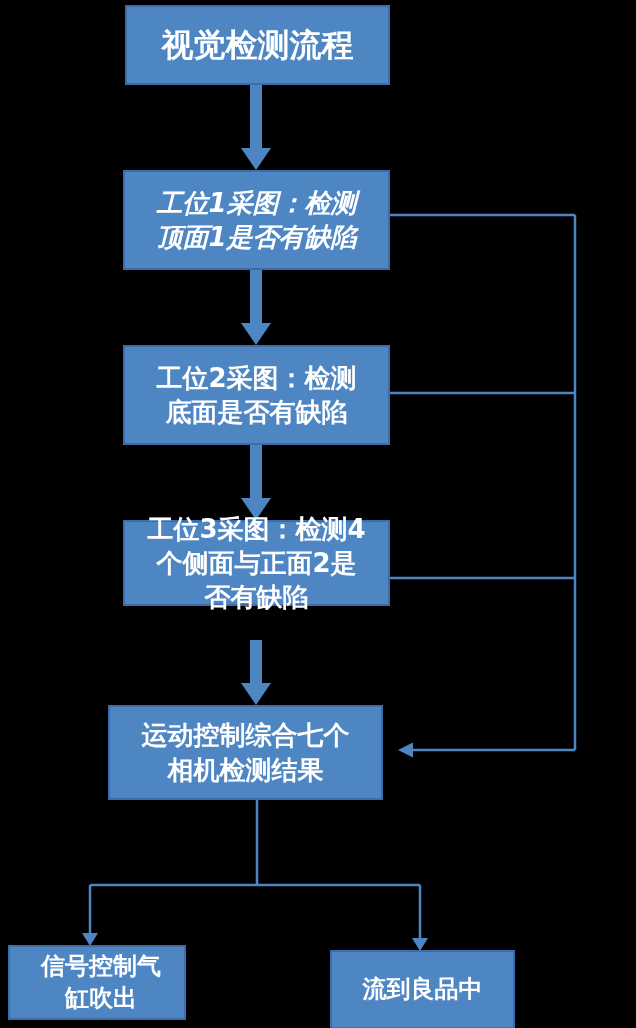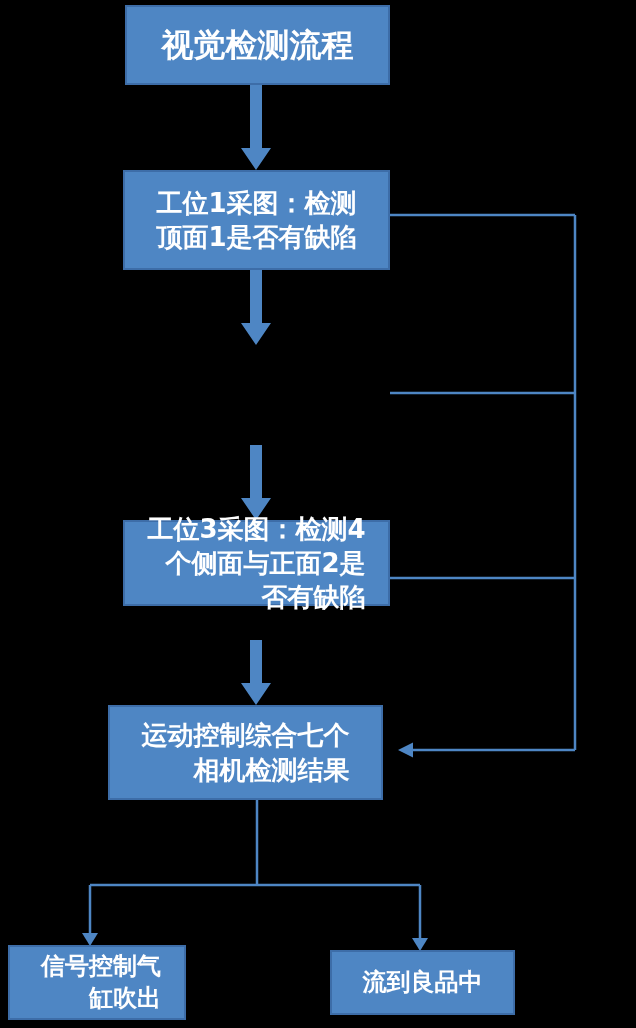--- a/index.html
+++ b/index.html
@@ -16,33 +16,33 @@
 
   .node {
     position: absolute;
     box-sizing: border-box;
     background: var(--box-fill, #4E86C4);
     border: 2px solid var(--box-border, #3D6DA8);
     color: var(--text, #ffffff);
     display: flex;
     align-items: center;
     justify-content: center;
-    text-align: right;
+    text-align: center;
     font-weight: bold;
     white-space: pre-line;
     line-height: 1.32;
   }
 
   .node-title    { left: 125px; top: 5px;   width: 265px; height: 80px;  font-size: 32px; }
-  .node-station1 { left: 123px; top: 170px; width: 267px; height: 100px; font-size: 26px; }
+  .node-station1 { left: 123px; top: 170px; width: 267px; height: 100px; font-size: 26px; font-style: italic; }
   .node-station2 { left: 123px; top: 345px; width: 267px; height: 100px; font-size: 26px; }
   .node-station3 { left: 123px; top: 520px; width: 267px; height: 86px; font-size: 26px; }
   .node-motion   { left: 108px; top: 705px; width: 275px; height: 95px;  font-size: 26px; }
   .node-reject   { left: 8px;   top: 945px; width: 178px; height: 75px;  font-size: 24px; padding-left: 8px; }
-  .node-pass     { left: 330px; top: 950px; width: 185px; height: 65px;  font-size: 24px; }
+  .node-pass     { left: 330px; top: 950px; width: 185px; height: 79px;  font-size: 24px; }
 
   svg.wires {
     position: absolute;
     left: 0; top: 0;
     pointer-events: none;
   }
   .block-arrow { fill: var(--arrow, #4E86C4); }
   .conn { stroke: var(--arrow, #4E86C4); stroke-width: 2.5; fill: none; }
   .conn-head { fill: var(--arrow, #4E86C4); }
 </style>
@@ -69,20 +69,22 @@
     <path class="conn" d="M90 885 H420"></path>
     <path class="conn" d="M90 885 V934"></path>
     <polygon class="conn-head" points="90,946 82,933 98,933"></polygon>
     <path class="conn" d="M420 885 V939"></path>
     <polygon class="conn-head" points="420,951 412,938 428,938"></polygon>
   </svg>
 
   <div class="node node-title">视觉检测流程</div>
   <div class="node node-station1">工位1采图：检测
 顶面1是否有缺陷</div>
+  <div class="node node-station2">工位2采图：检测
+底面是否有缺陷</div>
   <div class="node node-station3">工位3采图：检测4
 个侧面与正面2是
 否有缺陷</div>
   <div class="node node-motion">运动控制综合七个
 相机检测结果</div>
   <div class="node node-reject">信号控制气
 缸吹出</div>
   <div class="node node-pass">流到良品中</div>
 
 </div>

